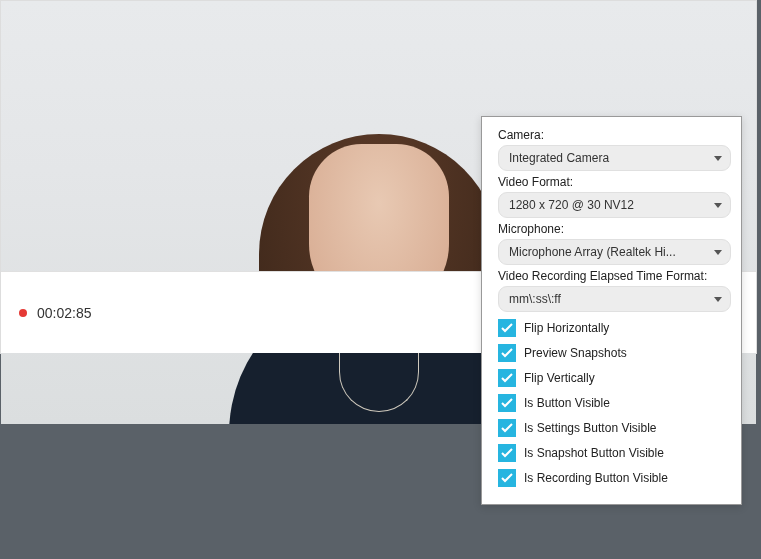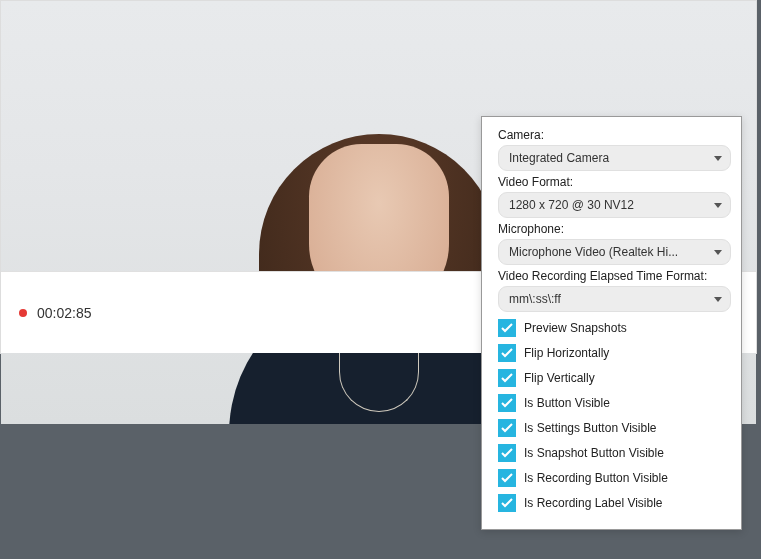--- a/index.html
+++ b/index.html
@@ -217,53 +217,53 @@
   </div>
 
   <div class="field-label">Video Format:</div>
   <div class="select">
     <span>1280 x 720 @ 30 NV12</span>
     <span class="chev"></span>
   </div>
 
   <div class="field-label">Microphone:</div>
   <div class="select">
-    <span>Microphone Video (Realtek Hi...</span>
+    <span>Microphone Array (Realtek Hi...</span>
     <span class="chev"></span>
   </div>
 
   <div class="field-label">Video Recording Elapsed Time Format:</div>
   <div class="select">
     <span>mm\:ss\:ff</span>
     <span class="chev"></span>
   </div>
 
   <div id="chk-container">
       <div class="checkbox-row">
         <div class="chk">
           <svg viewBox="0 0 12 10">
             <path d="M1 5 L4 8 L11 1" stroke="#fff" stroke-width="2" fill="none"></path>
           </svg>
         </div>
+        <span class="chk-label">Flip Horizontally</span>
+      </div>
+      <div class="checkbox-row">
+        <div class="chk">
+          <svg viewBox="0 0 12 10">
+            <path d="M1 5 L4 8 L11 1" stroke="#fff" stroke-width="2" fill="none"></path>
+          </svg>
+        </div>
         <span class="chk-label">Preview Snapshots</span>
       </div>
       <div class="checkbox-row">
         <div class="chk">
           <svg viewBox="0 0 12 10">
             <path d="M1 5 L4 8 L11 1" stroke="#fff" stroke-width="2" fill="none"></path>
           </svg>
         </div>
-        <span class="chk-label">Flip Horizontally</span>
-      </div>
-      <div class="checkbox-row">
-        <div class="chk">
-          <svg viewBox="0 0 12 10">
-            <path d="M1 5 L4 8 L11 1" stroke="#fff" stroke-width="2" fill="none"></path>
-          </svg>
-        </div>
         <span class="chk-label">Flip Vertically</span>
       </div>
       <div class="checkbox-row">
         <div class="chk">
           <svg viewBox="0 0 12 10">
             <path d="M1 5 L4 8 L11 1" stroke="#fff" stroke-width="2" fill="none"></path>
           </svg>
         </div>
         <span class="chk-label">Is Button Visible</span>
       </div>
@@ -284,22 +284,14 @@
         <span class="chk-label">Is Snapshot Button Visible</span>
       </div>
       <div class="checkbox-row">
         <div class="chk">
           <svg viewBox="0 0 12 10">
             <path d="M1 5 L4 8 L11 1" stroke="#fff" stroke-width="2" fill="none"></path>
           </svg>
         </div>
         <span class="chk-label">Is Recording Button Visible</span>
       </div>
-      <div class="checkbox-row">
-        <div class="chk">
-          <svg viewBox="0 0 12 10">
-            <path d="M1 5 L4 8 L11 1" stroke="#fff" stroke-width="2" fill="none"></path>
-          </svg>
-        </div>
-        <span class="chk-label">Is Recording Label Visible</span>
-      </div>
     </div>
 </div>
 
 </body></html>

